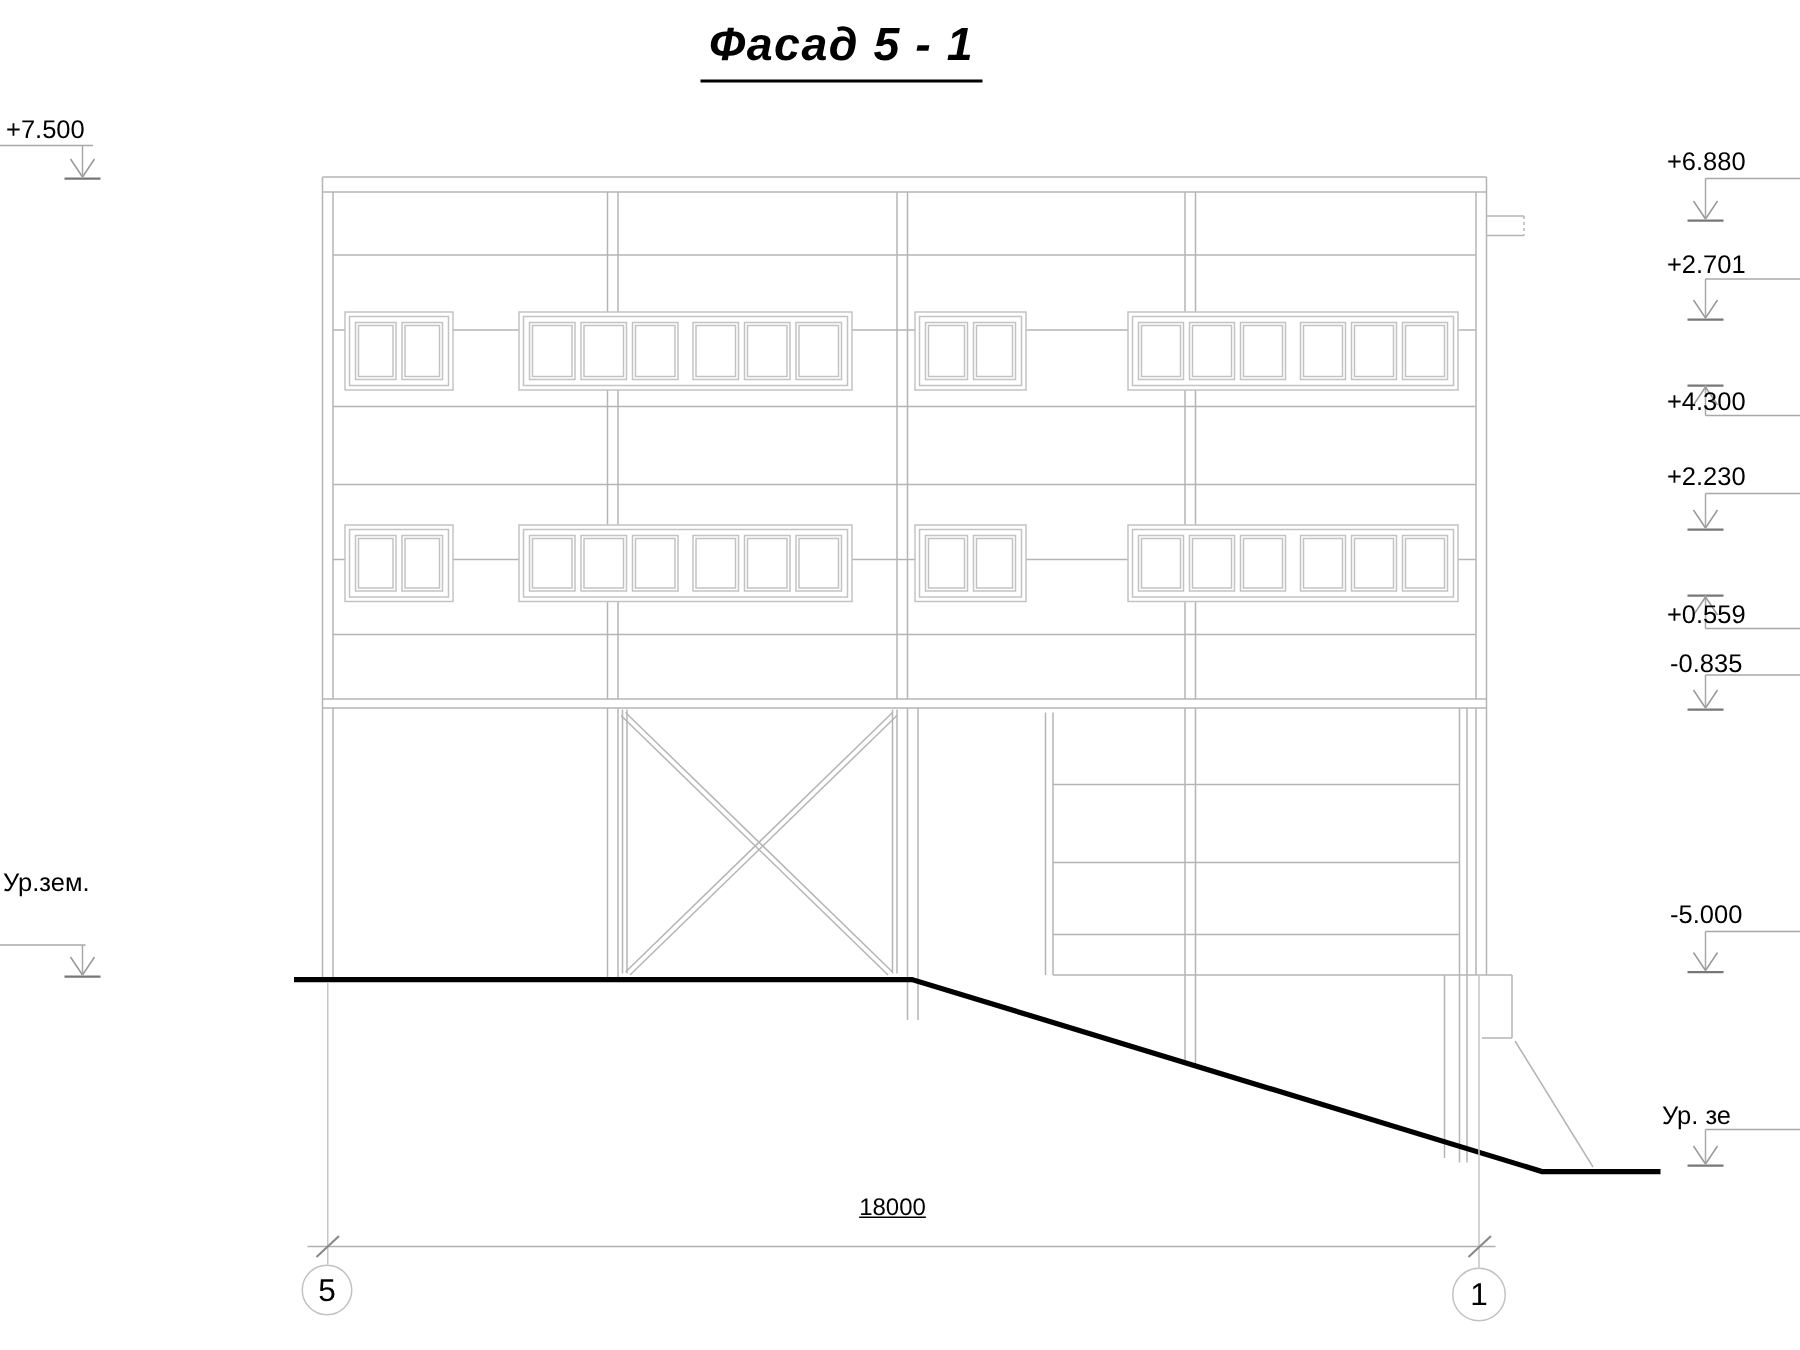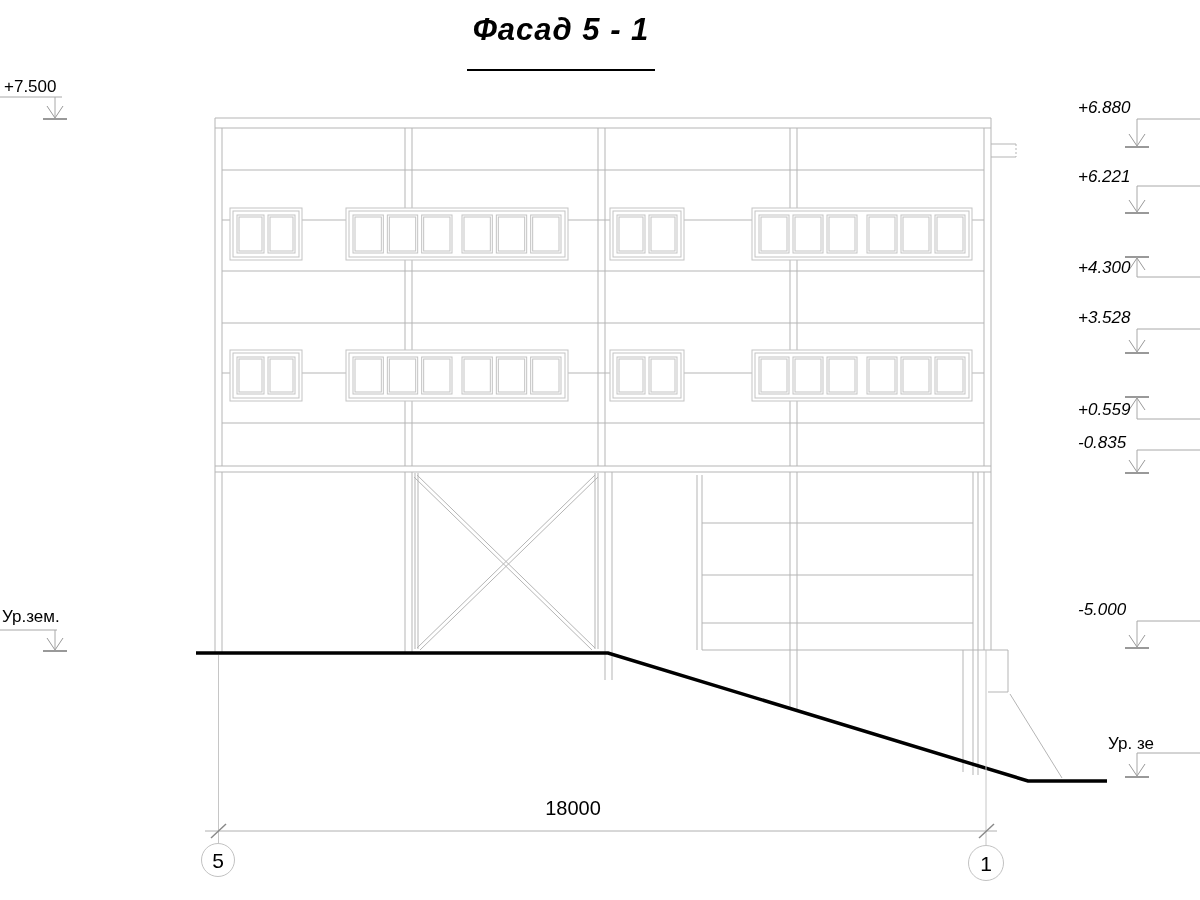--- a/index.html
+++ b/index.html
@@ -4,25 +4,25 @@
 <style>
   html,body{margin:0;padding:0;background:#fff;}
   .canvas{
     position:relative;width:1200px;height:900px;background:#ffffff;
     overflow:hidden;font-family:"Liberation Sans",sans-serif;color:#000;
   }
   .drawing{position:absolute;left:0;top:0;}
   .title{position:absolute;top:12px;left:0;width:1122px;text-align:center;}
   .title span{
     display:inline-block;font-style:italic;font-size:31px;font-weight:bold;
-    border-bottom:2px solid #000;padding:0 6px 21px 6px;letter-spacing:1px;
+    border-bottom:2px solid #000;padding:0 6px 5px 6px;letter-spacing:1px;
   }
   .lbl{position:absolute;font-size:17px;line-height:21px;white-space:nowrap;}
-  .lbl.right{left:1078px;width:119px;text-align:left;font-style:italic;}
-  .dim{position:absolute;left:473px;top:797px;width:200px;text-align:center;font-size:20px;}
+  .lbl.right{left:1078px;width:119px;text-align:center;}
+  .dim{position:absolute;left:495px;top:797px;width:200px;text-align:center;font-size:16px;text-decoration:underline;}
   .axis-num{position:absolute;width:36px;text-align:center;font-size:21px;}
 </style>
 </head>
 <body>
 
 <div class="canvas">
 
   <svg id="drawing" class="drawing" width="1200" height="900" viewBox="0 0 1200 900">
       <g>
         <line x1="215" y1="118" x2="991" y2="118" stroke="#b5b5b5" stroke-width="1"></line>
@@ -237,26 +237,26 @@
         <line x1="1129" y1="764" x2="1137" y2="776" stroke="#999" stroke-width="1"></line>
         <line x1="1137" y1="776" x2="1145" y2="764" stroke="#999" stroke-width="1"></line>
       </g>
     </svg>
 
   <div class="title">
     <span>Фасад 5 - 1</span>
   </div>
 
   <div class="lbl" style="left:4px;top:76px">+7.500</div>
-  <div class="lbl" style="left:2px;top:606px">Ур.зем.</div>
+  <div class="lbl" style="left:2px;top:578px">Ур.зем.</div>
 
   <div class="lbl right" style="top:97px">+6.880</div>
-  <div class="lbl right" style="top:166px">+6.221</div>
+  <div class="lbl right" style="top:166px">+2.701</div>
   <div class="lbl right" style="top:257px">+4.300</div>
-  <div class="lbl right" style="top:307px">+3.528</div>
+  <div class="lbl right" style="top:307px">+2.230</div>
   <div class="lbl right" style="top:399px">+0.559</div>
   <div class="lbl right" style="top:432px">-0.835</div>
   <div class="lbl right" style="top:599px">-5.000</div>
   <div class="lbl" style="left:1108px;top:733px">Ур. зе</div>
 
   <div class="dim">18000</div>
 
   <div class="axis-num" style="left:200px;top:849px">5</div>
   <div class="axis-num" style="left:968px;top:852px">1</div>
 </div>

